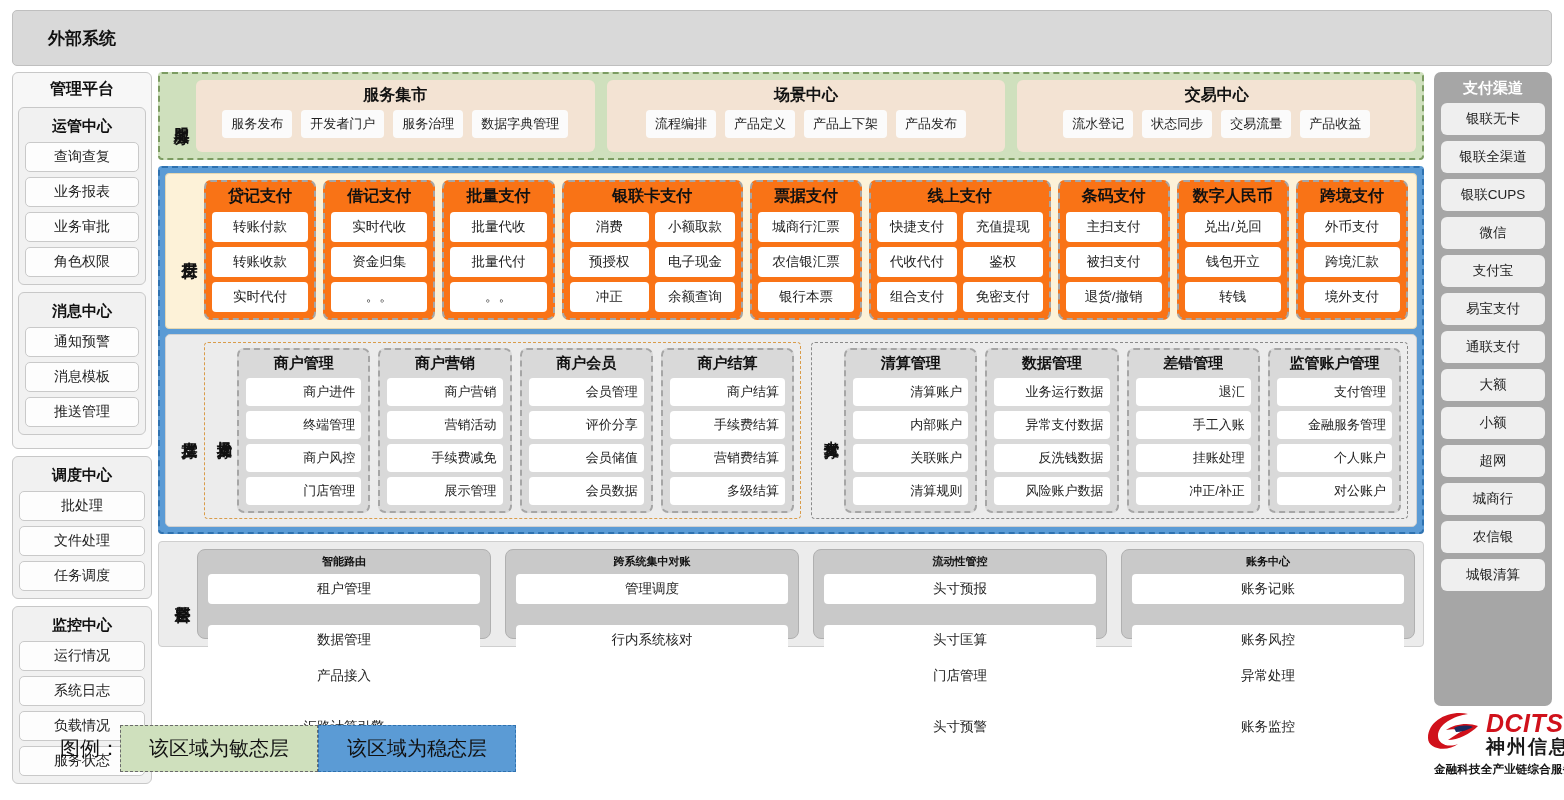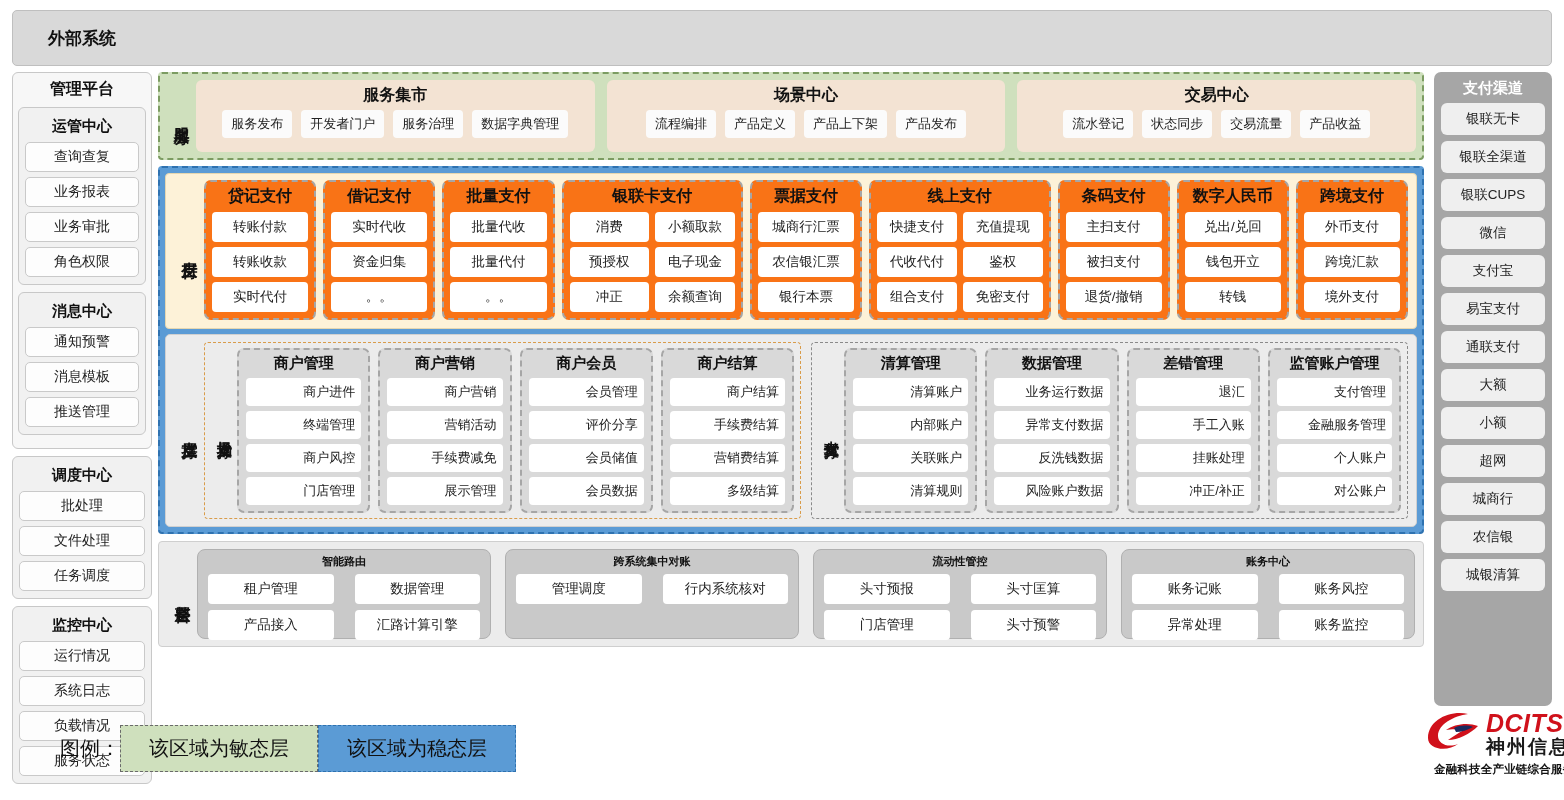--- a/index.html
+++ b/index.html
@@ -139,21 +139,21 @@
     display: flex; align-items: stretch; padding: 7px 8px; height: 106px;
   }
   .int-groups { display: flex; flex: 1; gap: 14px; }
   .int-card {
     background: #c9c9c9; border: 1px solid #b0b0b0; border-radius: 8px;
     display: flex; flex-direction: column; align-items: center;
     padding: 2px 10px 7px; flex: 1;
   }
   .int-card-title { font-size: 11px; font-weight: bold; color: #111; padding: 2px 0 5px; }
   .int-grid { display: flex; flex-direction: column; gap: 6px; width: 100%; }
-  .int-row { display: flex; gap: 21px; }
+  .int-row { display: flex; gap: 21px; flex-direction: column; }
   .int-chip {
     background: #ffffff; border-radius: 4px; font-size: 13.5px; color: #222;
     padding: 6px 4px; text-align: center; flex: 1; white-space: nowrap;
   }
 
   
   .rail {
     position: absolute; left: 1434px; top: 72px; width: 118px; height: 634px;
     background: #a6a6a6; border-radius: 7px; padding: 4px 7px 6px;
     display: flex; flex-direction: column;

